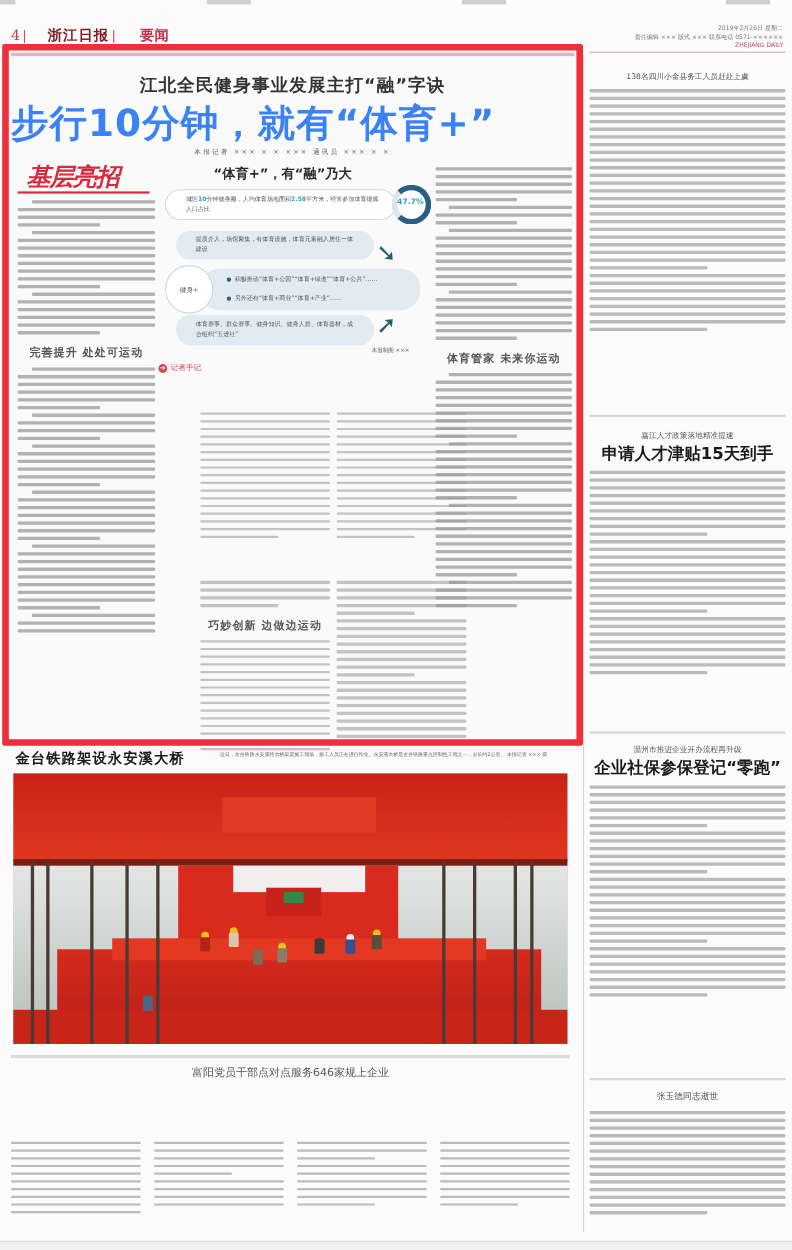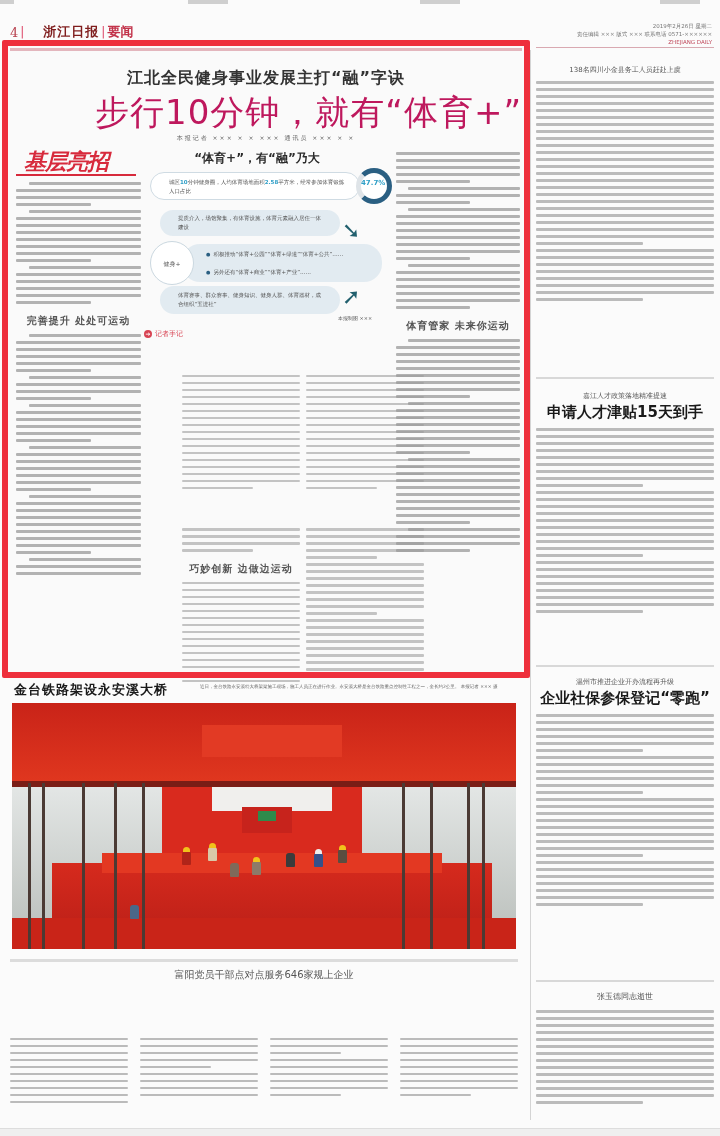--- a/index.html
+++ b/index.html
@@ -5,32 +5,32 @@
   * { box-sizing: border-box; margin: 0; padding: 0; }
   html, body { width: 720px; height: 1136px; overflow: hidden; background: #f3f3f3; font-family: "DejaVu Sans", sans-serif; color: #222; }
   .page { position: absolute; left: 0; top: 0; width: 720px; height: 1136px; background: #fbfbfb; }
   .top-tabs { position: absolute; top: 0; left: 0; width: 720px; height: 8px; }
   .top-tab { position: absolute; top: 0; height: 4px; width: 40px; background: #cfcfcf; }
 
   
   .masthead { position: absolute; top: 22px; left: 10px; width: 510px; height: 20px; display: flex; align-items: center; }
   .page-num { font-size: 13px; color: #b8424f; font-family: "DejaVu Serif", serif; }
   .paper-name { font-size: 13px; color: #7f1d1d; margin-left: 17px; font-family: "DejaVu Serif", serif; font-weight: bold; letter-spacing: 1px; }
-  .section-name { font-size: 13px; color: #c2334a; margin-left: 0; font-weight: bold; }
+  .section-name { font-size: 13px; color: #c2334a; margin-left: 20px; font-weight: bold; }
   .sep { color: #d46; margin: 0 2px; font-size: 12px; }
   .rightmeta { position: absolute; top: 22px; left: 540px; width: 172px; text-align: right; font-size: 5.5px; line-height: 8px; color: #777; }
   .rightmeta .eng { color: #c04a5c; }
   .right-rule { position: absolute; top: 47px; left: 536px; width: 178px; height: 1px; background: #d9a9b1; }
 
   
   .highlight { position: absolute; top: 40px; left: 2px; width: 528px; height: 638px; border: 6px solid #ee2f3c; border-radius: 2px; pointer-events: none; z-index: 10; }
   .lead { position: absolute; top: 48px; left: 10px; width: 512px; height: 624px; background: #fafafa; }
   .lead-top-rule { position: absolute; top: 0; left: 0; width: 100%; height: 3px; background: #e3b6bd; }
   .kicker { position: absolute; top: 20px; left: 0; width: 100%; text-align: center; font-size: 16px; color: #333; font-weight: bold; letter-spacing: 1px; }
-  .headline { position: absolute; top: 42px; left: 0; width: 100%; text-align: right; font-size: 34px; font-weight: normal; color: #be185d; letter-spacing: 1px; }
+  .headline { position: absolute; top: 42px; left: 0; width: 100%; text-align: left; font-size: 34px; font-weight: bold; color: #3b82f6; letter-spacing: 1px; }
   .byline { position: absolute; top: 86px; left: 0; width: 100%; text-align: center; font-size: 6px; color: #666; letter-spacing: 2px; }
 
   
   .col-left { position: absolute; top: 98px; left: 6px; width: 125px; }
   .brand-logo { font-family: "DejaVu Serif", serif; font-style: italic; font-weight: bold; font-size: 22px; color: #d72a3c; letter-spacing: -1px; border-bottom: 2px solid #d72a3c; width: 120px; height: 30px; line-height: 30px; padding-left: 8px; }
   .text-block { margin-top: 6px; }
   .tl { height: 3px; margin: 4px 0; background: #9a9a9a; border-radius: 1px; opacity: .75; }
   .tl.short { width: 60%; }
   .tl.indent { margin-left: 10%; }
   .subhead { font-size: 10px; font-weight: bold; color: #555; text-align: center; margin: 10px 0 6px; letter-spacing: 1px; }

